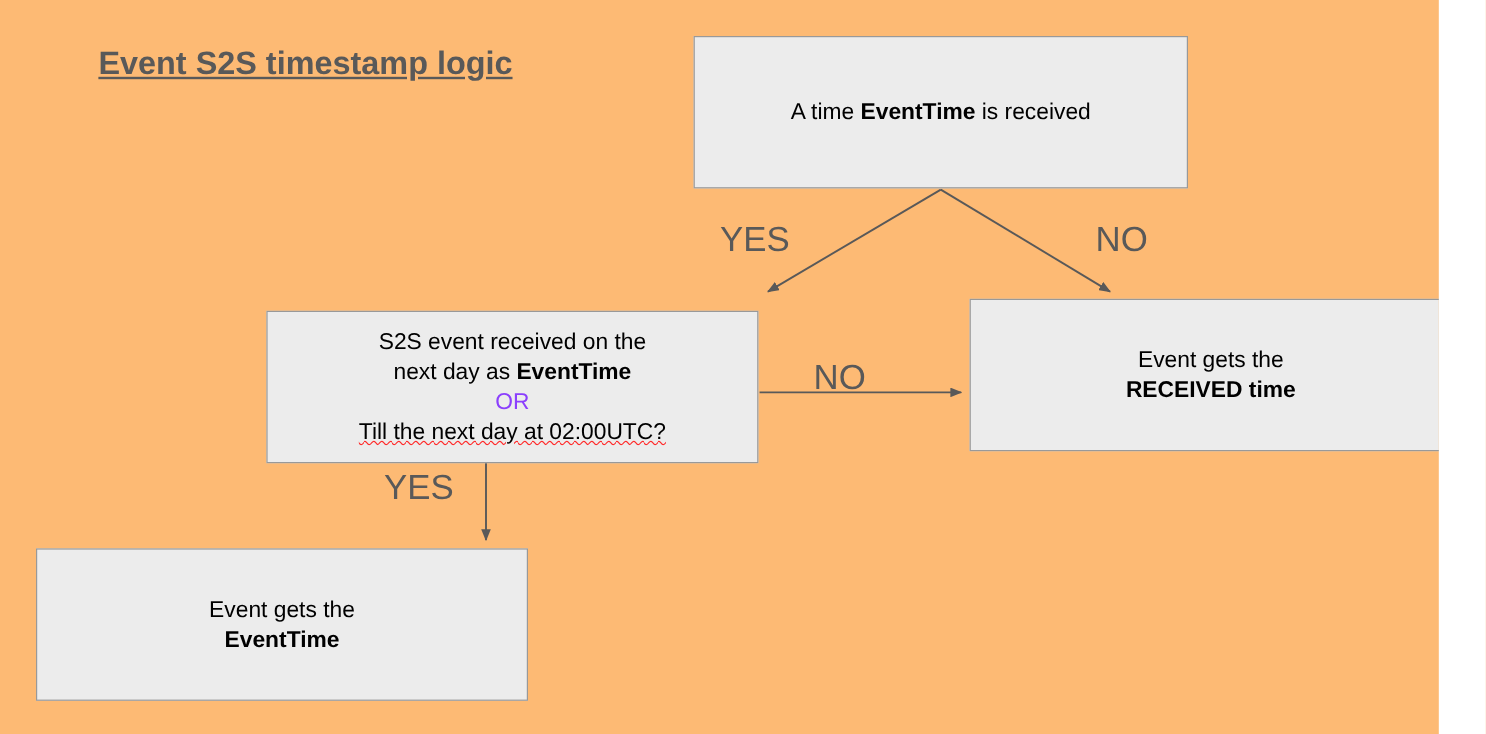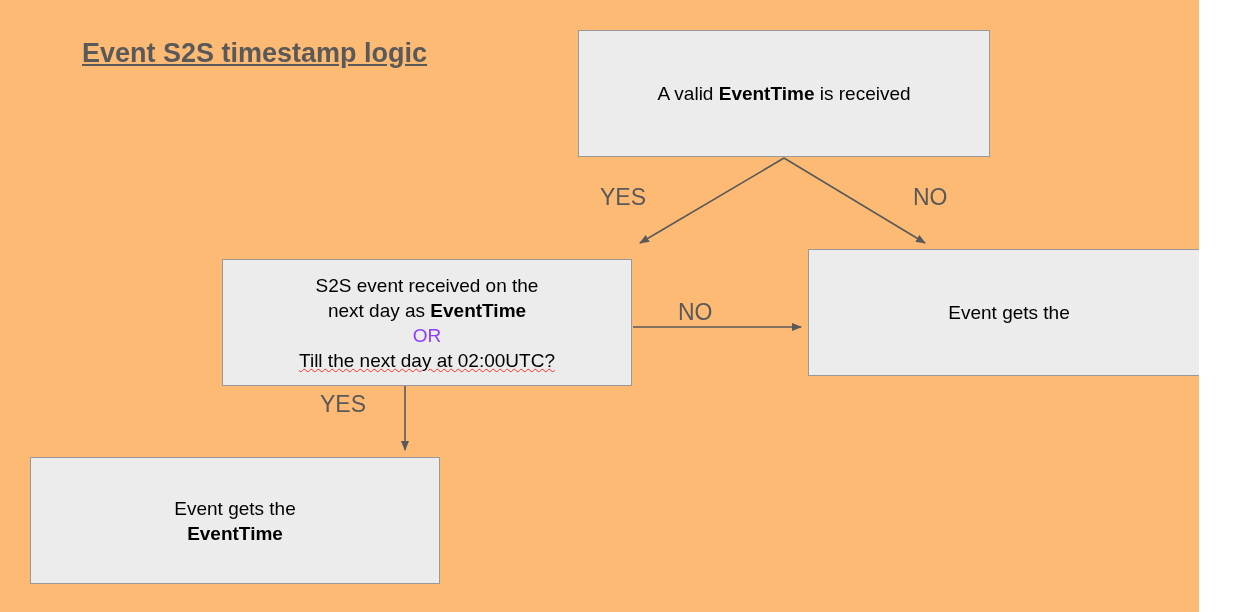--- a/index.html
+++ b/index.html
@@ -50,21 +50,21 @@
     text-decoration-thickness: 1px;
   }
   
   #node-valid      { left: 578px; top: 30px;  width: 412px; height: 127px; }
   #node-sameday    { left: 222px; top: 259px; width: 410px; height: 127px; }
   #node-received   { left: 808px; top: 249px; width: 402px; height: 127px; }
   #node-eventtime  { left: 30px;  top: 457px; width: 410px; height: 127px; }
 
   .edge-label {
     position: absolute;
-    font-size: 23px;
+    font-size: 29px;
     color: #595959;
     white-space: nowrap;
   }
   #label-yes1 { left: 600px; top: 184px; }
   #label-no1  { left: 913px; top: 184px; }
   #label-no2  { left: 678px; top: 299px; }
   #label-yes2 { left: 320px; top: 391px; }
 
   svg.arrows {
     position: absolute;
@@ -91,32 +91,33 @@
     <line x1="784" y1="158" x2="640" y2="243" stroke="#595959" stroke-width="1.6" marker-end="url(#arrowhead)"></line>
 
     <line x1="784" y1="158" x2="925" y2="243" stroke="#595959" stroke-width="1.6" marker-end="url(#arrowhead)"></line>
 
     <line x1="633" y1="327" x2="801" y2="327" stroke="#595959" stroke-width="1.6" marker-end="url(#arrowhead)"></line>
 
     <line x1="405" y1="377" x2="405" y2="450" stroke="#595959" stroke-width="1.6" marker-end="url(#arrowhead)"></line>
   </svg>
 
   <div class="node" id="node-valid">
-    <span class="line"><span>A valid </span><b>EventTime</b><span> is received</span></span>
+    <span class="line"><span>A time </span><b>EventTime</b><span> is received</span></span>
   </div>
 
   <div class="node" id="node-sameday">
     <span class="line">S2S event received on the</span>
     <span class="line"><span>next day as </span><b>EventTime</b></span>
     <span class="line or-text">OR</span>
     <span class="line squiggle">Till the next day at 02:00UTC?</span>
   </div>
 
   <div class="node" id="node-received">
     <span class="line">Event gets the</span>
+    <span class="line"><b>RECEIVED time</b></span>
   </div>
 
   <div class="node" id="node-eventtime">
     <span class="line">Event gets the</span>
     <span class="line"><b>EventTime</b></span>
   </div>
 
   <div class="edge-label" id="label-yes1">YES</div>
   <div class="edge-label" id="label-no1">NO</div>
   <div class="edge-label" id="label-no2">NO</div>

